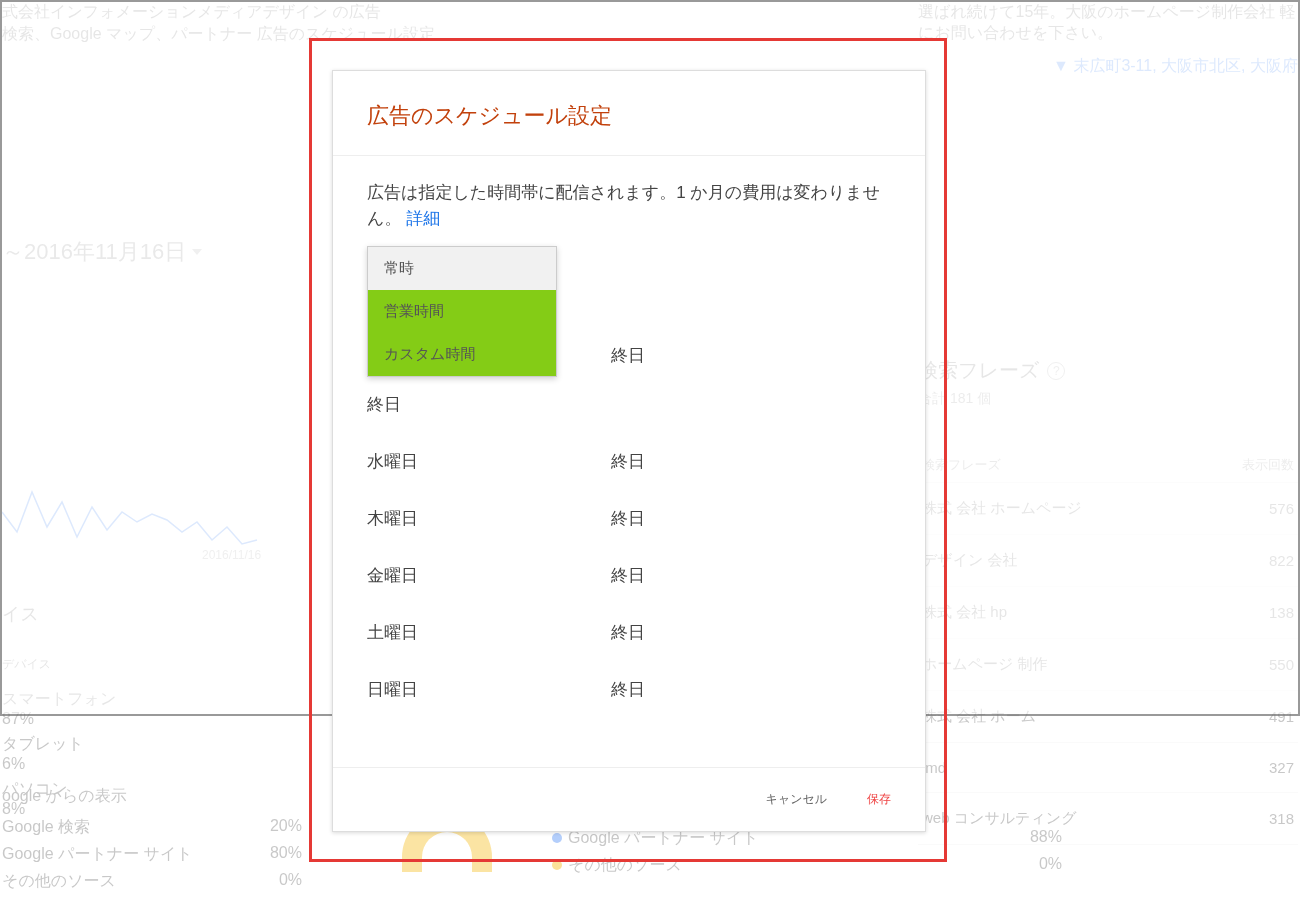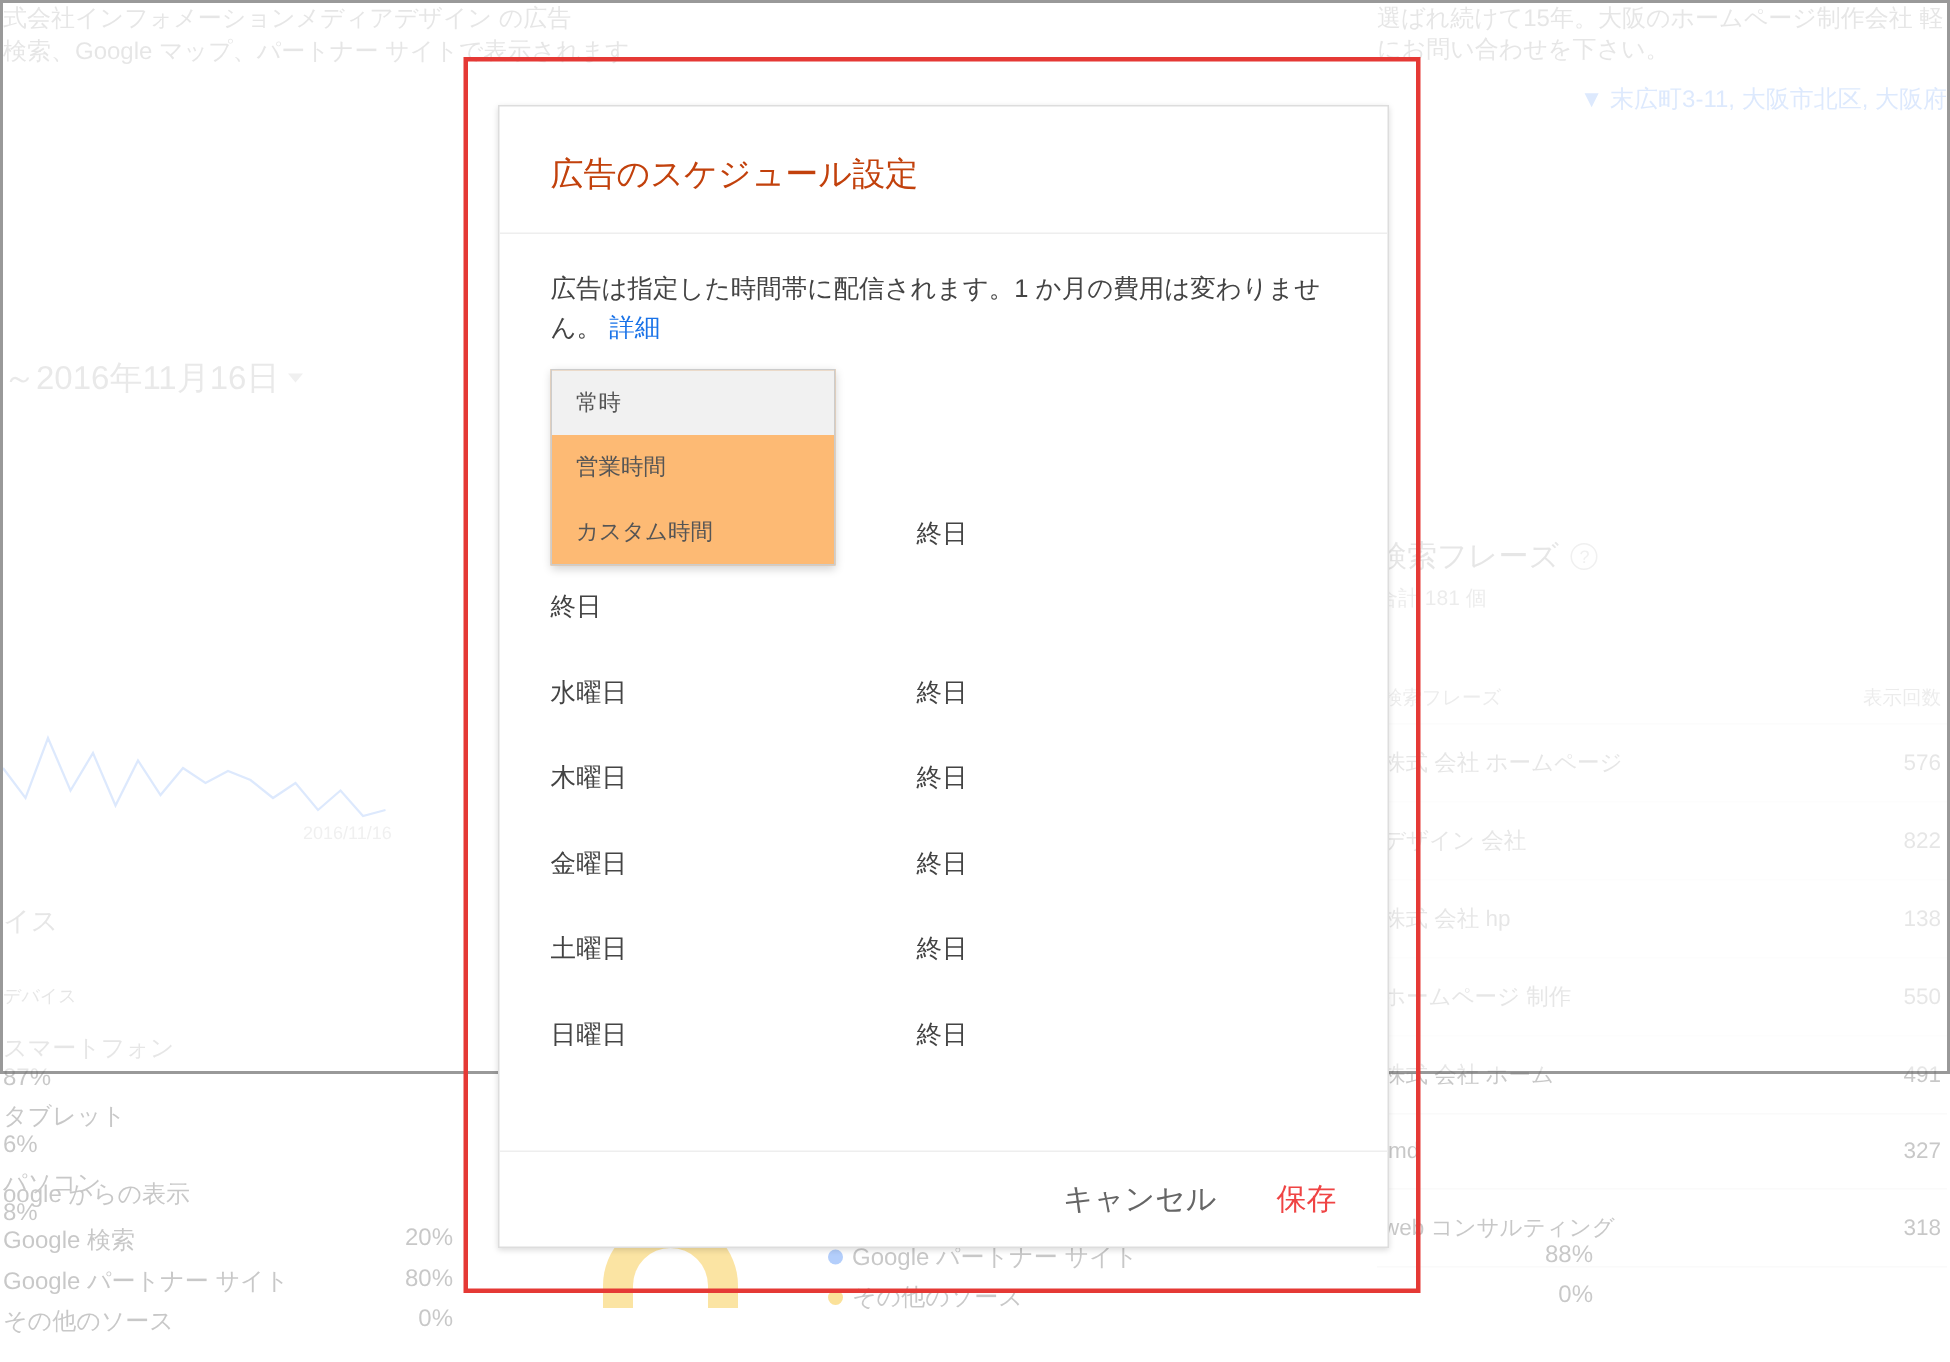--- a/index.html
+++ b/index.html
@@ -35,44 +35,44 @@
 
     .red-box { position: absolute; border: 3px solid #e53935; left: 307px; top: 36px; width: 638px; height: 824px; pointer-events:none; }
 
     .modal { position: absolute; left: 330px; top: 68px; width: 594px; height: 762px; background: #fff; border: 1px solid #ddd; box-shadow: 0 1px 4px rgba(0,0,0,0.15); }
     .modal-header { padding: 30px 34px 24px 34px; border-bottom: 1px solid #eee; }
     .modal-title { font-size: 22px; color: #c2410c; }
     .modal-body { padding: 24px 34px 0 34px; font-size: 17px; color: #444; position: relative; }
     .modal-desc { line-height: 1.55; }
     .link { color: #1a73e8; }
 
-    .dropdown-menu { position: absolute; background: #fdba74; border: 1px solid #ccc; box-shadow: 0 2px 6px rgba(0,0,0,0.18); width: 190px; left: 34px; top: 90px; }
+    .dropdown-menu { position: absolute; background: #84cc16; border: 1px solid #ccc; box-shadow: 0 2px 6px rgba(0,0,0,0.18); width: 190px; left: 34px; top: 90px; }
     .dropdown-menu .menu-item { padding: 12px 16px; font-size: 15px; color: #555; cursor: pointer; }
     .dropdown-menu .menu-item.selected { background: #f1f1f1; }
 
     .schedule-list { margin-top: 160px; }
     .schedule-row { display: flex; margin-bottom: 34px; font-size: 17px; color: #444; }
     .schedule-row .day { width: 244px; }
     .schedule-row .val { }
 
     .modal-footer { position: absolute; bottom: 0; left: 0; right: 0; height: 64px; border-top: 1px solid #eee; display:flex; justify-content:flex-end; align-items:center; padding: 0 34px; gap: 40px; }
-    .btn { font-size: 20px; color: #666; cursor: pointer; }
+    .btn { font-size: 12px; color: #666; cursor: pointer; }
     .btn.primary { color: #ef4444; }
 
     .help-circle { display:inline-block; width:18px; height:18px; border:1px solid #aaa; border-radius:50%; color:#aaa; font-size:12px; line-height:16px; text-align:center; }
     .caret-down { display:inline-block; width:0; height:0; border-left:5px solid transparent; border-right:5px solid transparent; border-top:6px solid #aaa; vertical-align:middle; }
     svg.spark { stroke:#4285f4; stroke-width:1.5; fill:none; }
   </style>
 </head>
 <body>
 
 <div class="page">
   <div class="bg">
     <div class="ad-line1">式会社インフォメーションメディアデザイン の広告</div>
-    <div class="ad-line2">検索、Google マップ、パートナー サイトで表示されます</div>
+    <div class="ad-line2">検索、Google マップ、パートナー 広告のスケジュール設定</div>
     <div class="right1">選ばれ続けて15年。大阪のホームページ制作会社 軽にお問い合わせを下さい。</div>
     <div class="right-addr">▼ 末広町3-11, 大阪市北区, 大阪府</div>
     <div class="date-label">
       <span>～2016年11月16日</span>
       <span class="caret-down"></span>
     </div>
     <svg class="chart spark" viewBox="0 0 280 80" width="280" height="80" style="position:absolute; left:0; top:470px;">
       <polyline points="0,40 15,60 30,20 45,55 60,30 75,65 90,35 105,58 120,40 135,50 150,42 165,48 180,60 195,50 210,68 225,55 240,72 255,68"></polyline>
     </svg>
     <div class="chart-date">2016/11/16</div>

